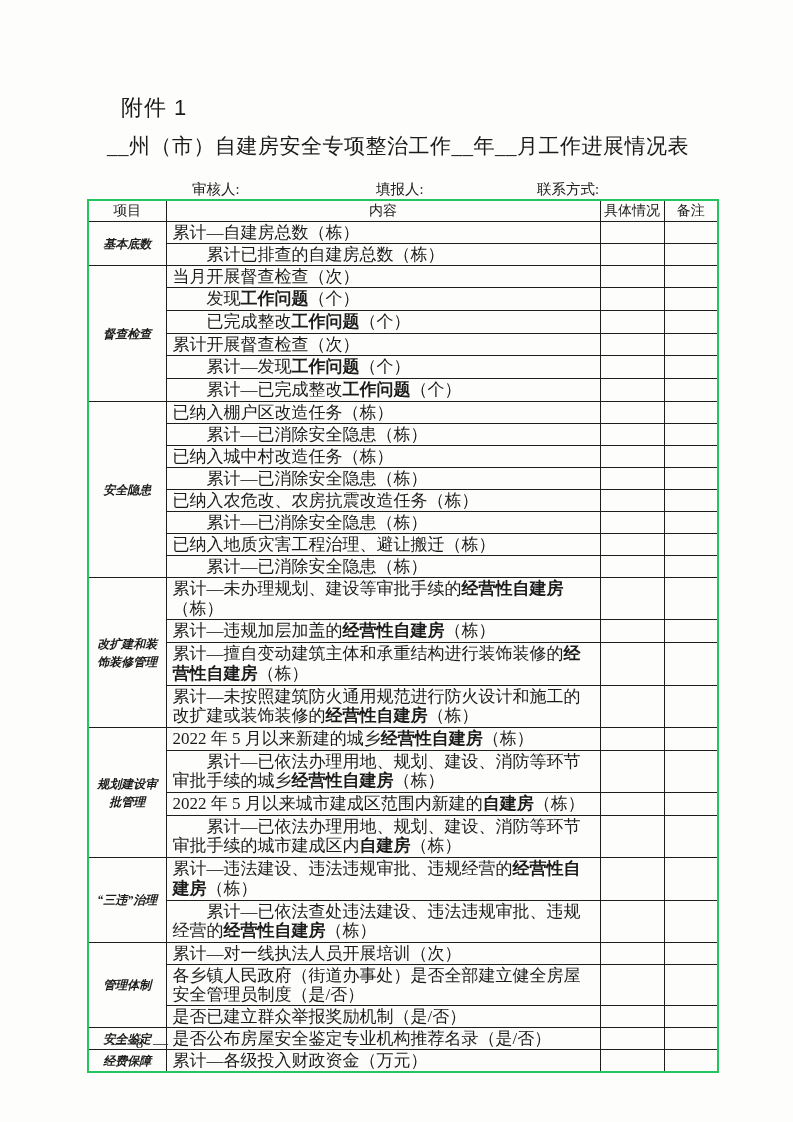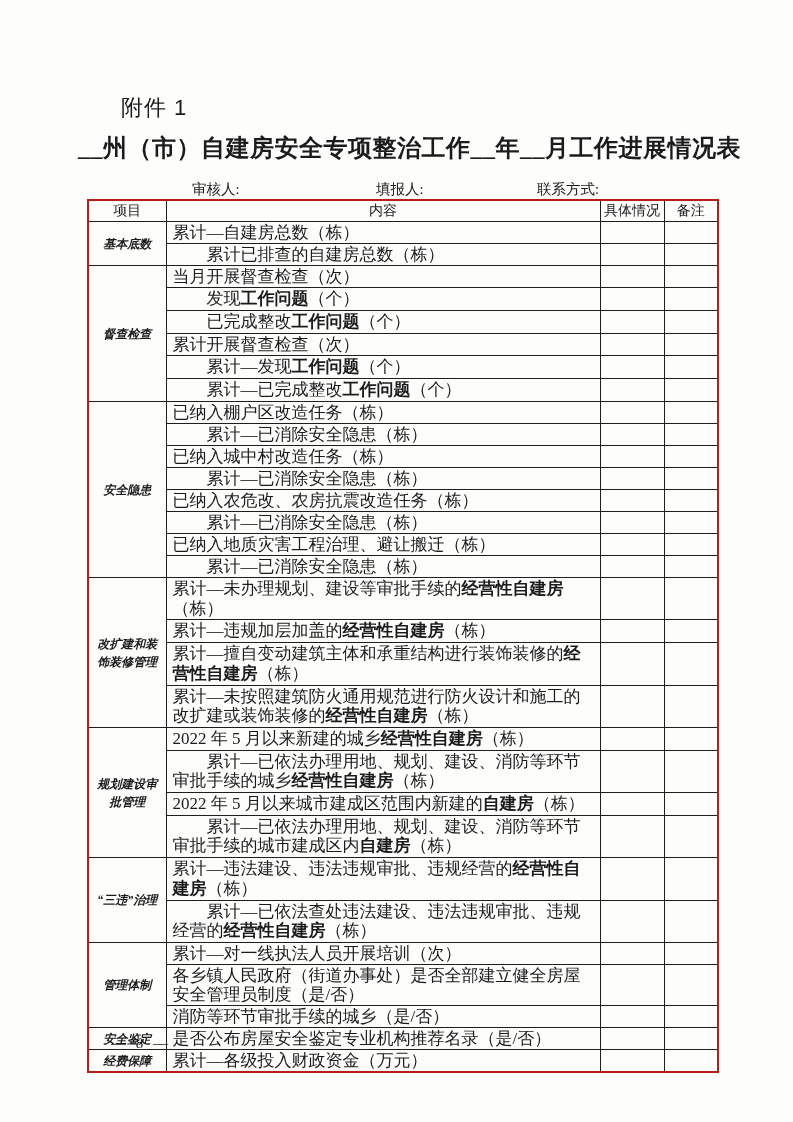--- a/index.html
+++ b/index.html
@@ -12,33 +12,33 @@
     overflow: hidden;
   }
   .attachment {
     position: absolute; left: 121px; top: 93px;
     font-family: "Liberation Sans", sans-serif;
     font-size: 22px; letter-spacing: 1px;
   }
   .title {
     position: absolute; left: 78px; top: 132px; width: 640px;
     margin: 0; text-align: center;
-    font-size: 24px; font-weight: 700; letter-spacing: 0.5px;
+    font-size: 21px; font-weight: 400; letter-spacing: 0.5px;
     white-space: nowrap;
   }
   .meta { position: absolute; top: 180px; left: 0; width: 793px; font-size: 14.5px; }
   .meta span { position: absolute; white-space: nowrap; }
   .meta .m-reviewer { left: 192px; }
   .meta .m-filler   { left: 376px; }
   .meta .m-contact  { left: 528px; margin-left: 9px; }
   table.report {
     position: absolute; left: 87px; top: 199px;
     width: 630px;
     border-collapse: collapse; table-layout: fixed;
-    border: 2px solid #b91c1c;
+    border: 2px solid #22c55e;
   }
   table.report th, table.report td {
     border: 1px solid #1e1e1e;
     overflow: hidden;
   }
   table.report th {
     font-family: "Liberation Sans", sans-serif;
     font-size: 14px; font-weight: 500;
     height: 20px; padding: 0 2px;
     text-align: center; vertical-align: middle;
@@ -241,21 +241,21 @@
           <td class="content-cell"><span>累计—对一线执法人员开展培训（次）</span></td>
           <td class="value-cell"></td>
           <td class="value-cell"></td>
         </tr>
         <tr>
           <td class="content-cell"><span>各乡镇人民政府（街道办事处）是否全部建立健全房屋安全管理员制度（是/否）</span></td>
           <td class="value-cell"></td>
           <td class="value-cell"></td>
         </tr>
         <tr class="row-single">
-          <td class="content-cell"><span>消防等环节审批手续的城乡（是/否）</span></td>
+          <td class="content-cell"><span>是否已建立群众举报奖励机制（是/否）</span></td>
           <td class="value-cell"></td>
           <td class="value-cell"></td>
         </tr>
         <tr class="row-single">
           <td class="group-label" rowspan="1">安全鉴定</td>
           <td class="content-cell"><span>是否公布房屋安全鉴定专业机构推荐名录（是/否）</span></td>
           <td class="value-cell"></td>
           <td class="value-cell"></td>
         </tr>
         <tr class="row-single">

